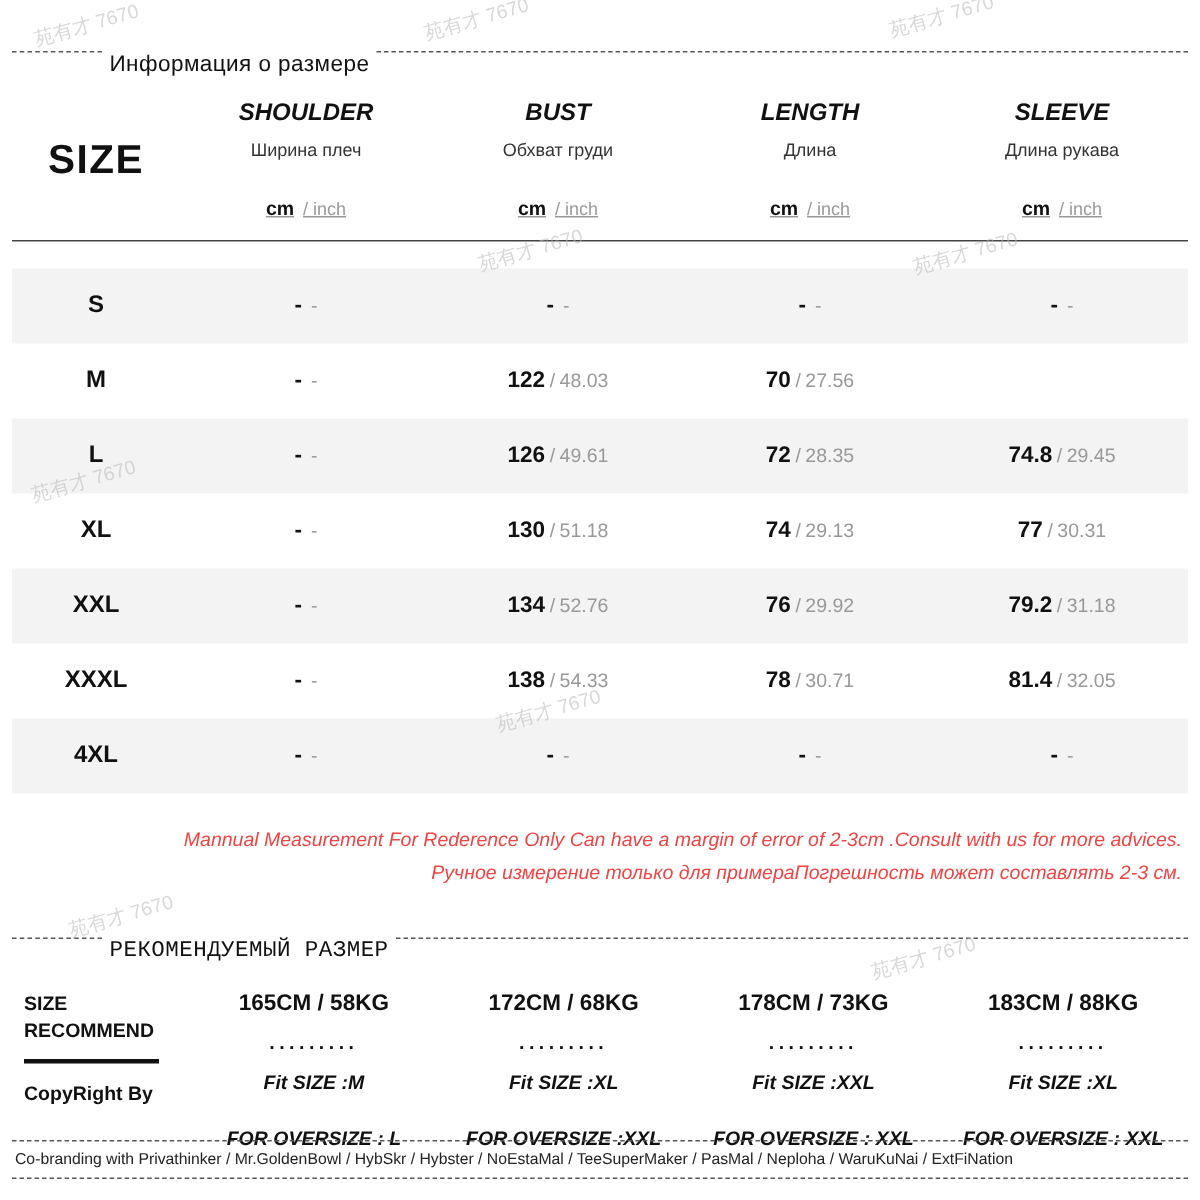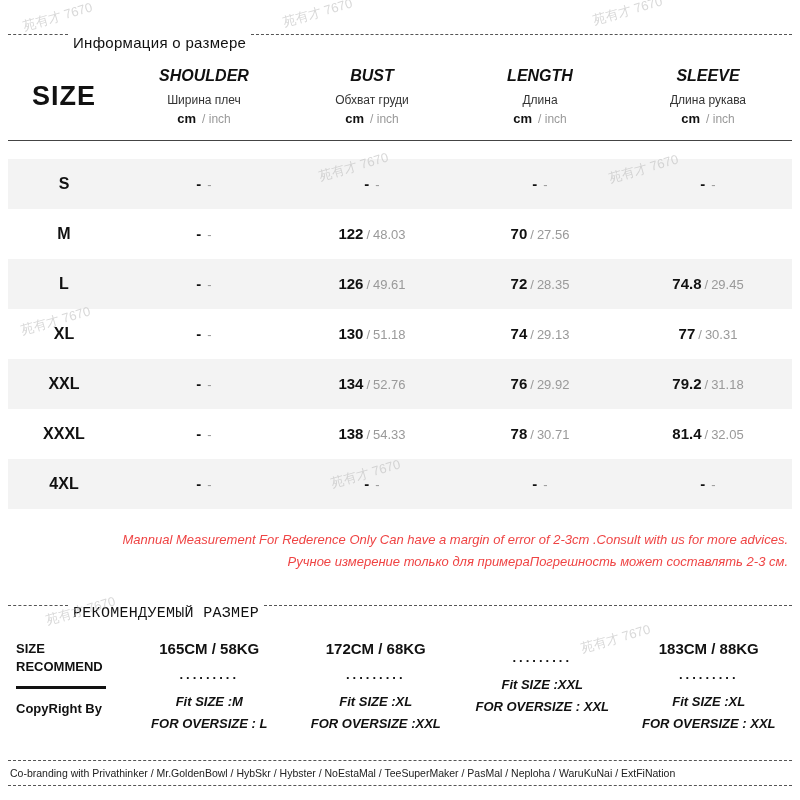--- a/index.html
+++ b/index.html
@@ -24,21 +24,21 @@
   .thead {
     display: grid; grid-template-columns: 112px 1fr;
     align-items: center; padding: 16px 0 14px;
     border-bottom: 1px solid #444;
   }
   .corner { font-size: 27px; font-weight: bold; text-align: center; letter-spacing: 1px; }
   .head-cols { display: grid; grid-template-columns: repeat(4, 1fr); }
   .col-head { text-align: center; }
   .col-en { font-size: 16px; font-weight: bold; font-style: italic; }
   .col-ru { font-size: 12px; color: #333; margin-top: 8px; }
-  .col-units { margin-top: 4px; font-size: 12px; color: #999; }
+  .col-units { margin-top: 24px; font-size: 12px; color: #999; text-decoration: underline; }
   .col-units .u-cm { font-size: 13px; font-weight: bold; color: #111; margin-right: 6px; }
 
   
   .tbody { margin-top: 18px; }
   .trow {
     display: grid; grid-template-columns: 112px repeat(4, 1fr);
     height: 50px; align-items: center; text-align: center;
   }
   .tbody > .trow:nth-child(odd) { background: #f3f3f3; }
   .size-cell { font-weight: bold; font-size: 16px; }
@@ -58,21 +58,21 @@
   .rec-grid { display: grid; grid-template-columns: 118px 1fr; margin-top: 14px; }
   .rec-left { padding-left: 8px; padding-top: 4px; }
   .rec-left .lbl { font-weight: bold; font-size: 13px; line-height: 18px; }
   .bar { width: 90px; height: 3px; background: #111; margin: 10px 0 12px; }
   .copyright { font-weight: bold; font-size: 13px; }
   .rec-cols { display: grid; grid-template-columns: repeat(4, 1fr); }
   .rec-col { text-align: center; padding-top: 4px; }
   .hw { font-weight: bold; font-size: 15px; }
   .dots { margin-top: 10px; font-weight: bold; letter-spacing: 3px; font-size: 13px; }
   .fit { margin-top: 12px; font-weight: bold; font-style: italic; font-size: 13px; }
-  .oversize { margin-top: 7px; font-weight: bold; font-style: italic; font-size: 13px; }
+  .oversize { margin-top: 22px; font-weight: bold; font-style: italic; font-size: 13px; }
 
   
   .footer { position: absolute; left: 8px; right: 8px; bottom: 14px; z-index: 1; }
   .footer .dash { border-top: 1px dashed #555; }
   .footer-text { font-size: 10.5px; color: #222; padding: 6px 2px; white-space: nowrap; }
 
   
   .wm {
     position: absolute; z-index: 5;
     font-size: 13px; color: #b9b9b9; opacity: 0.55;
@@ -214,20 +214,21 @@
   </div>
 
   <div class="rec-col">
     <div class="hw">172CM  / 68KG</div>
     <div class="dots">.........</div>
     <div class="fit">Fit SIZE :XL</div>
     <div class="oversize">FOR OVERSIZE  :XXL</div>
   </div>
 
   <div class="rec-col">
+    <div class="hw">178CM  / 73KG</div>
     <div class="dots">.........</div>
     <div class="fit">Fit SIZE :XXL</div>
     <div class="oversize">FOR OVERSIZE  : XXL</div>
   </div>
 
   <div class="rec-col">
     <div class="hw">183CM  / 88KG</div>
     <div class="dots">.........</div>
     <div class="fit">Fit SIZE :XL</div>
     <div class="oversize">FOR OVERSIZE  : XXL</div>

